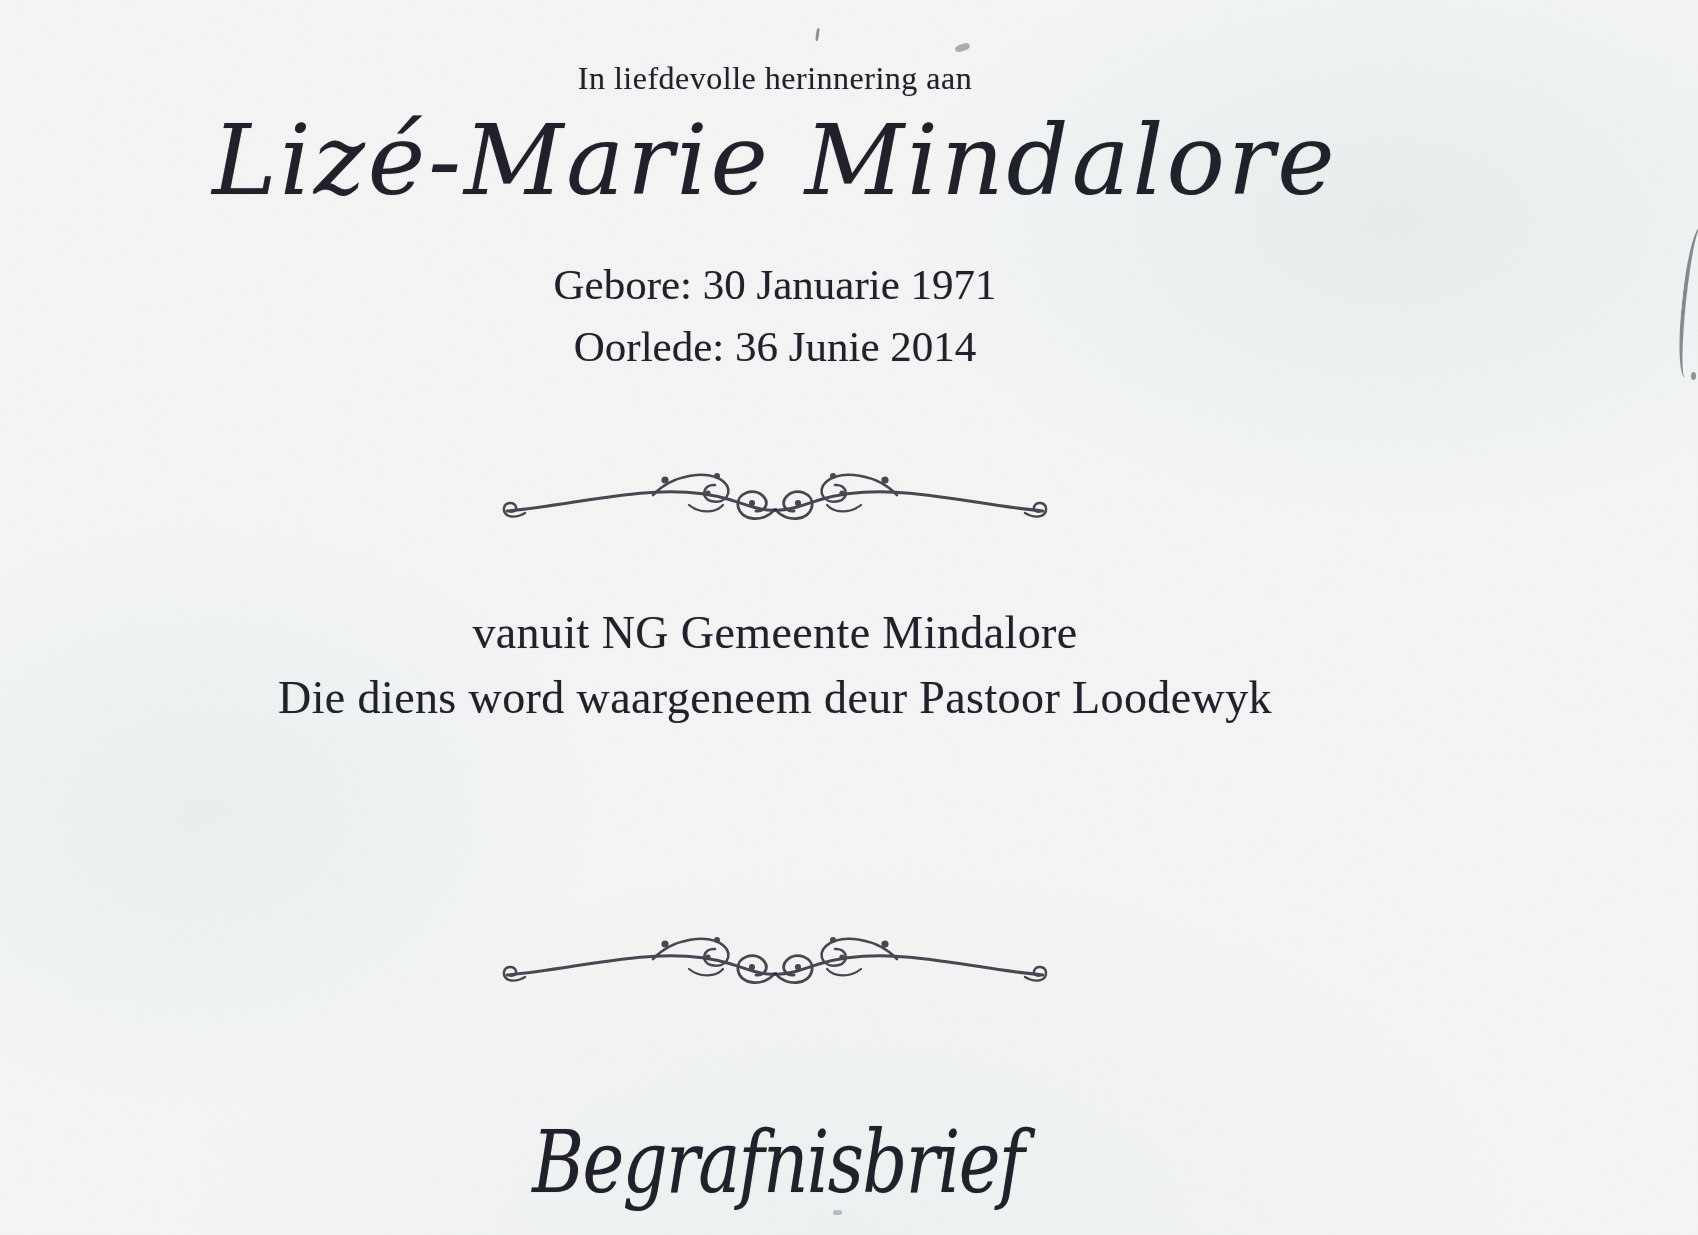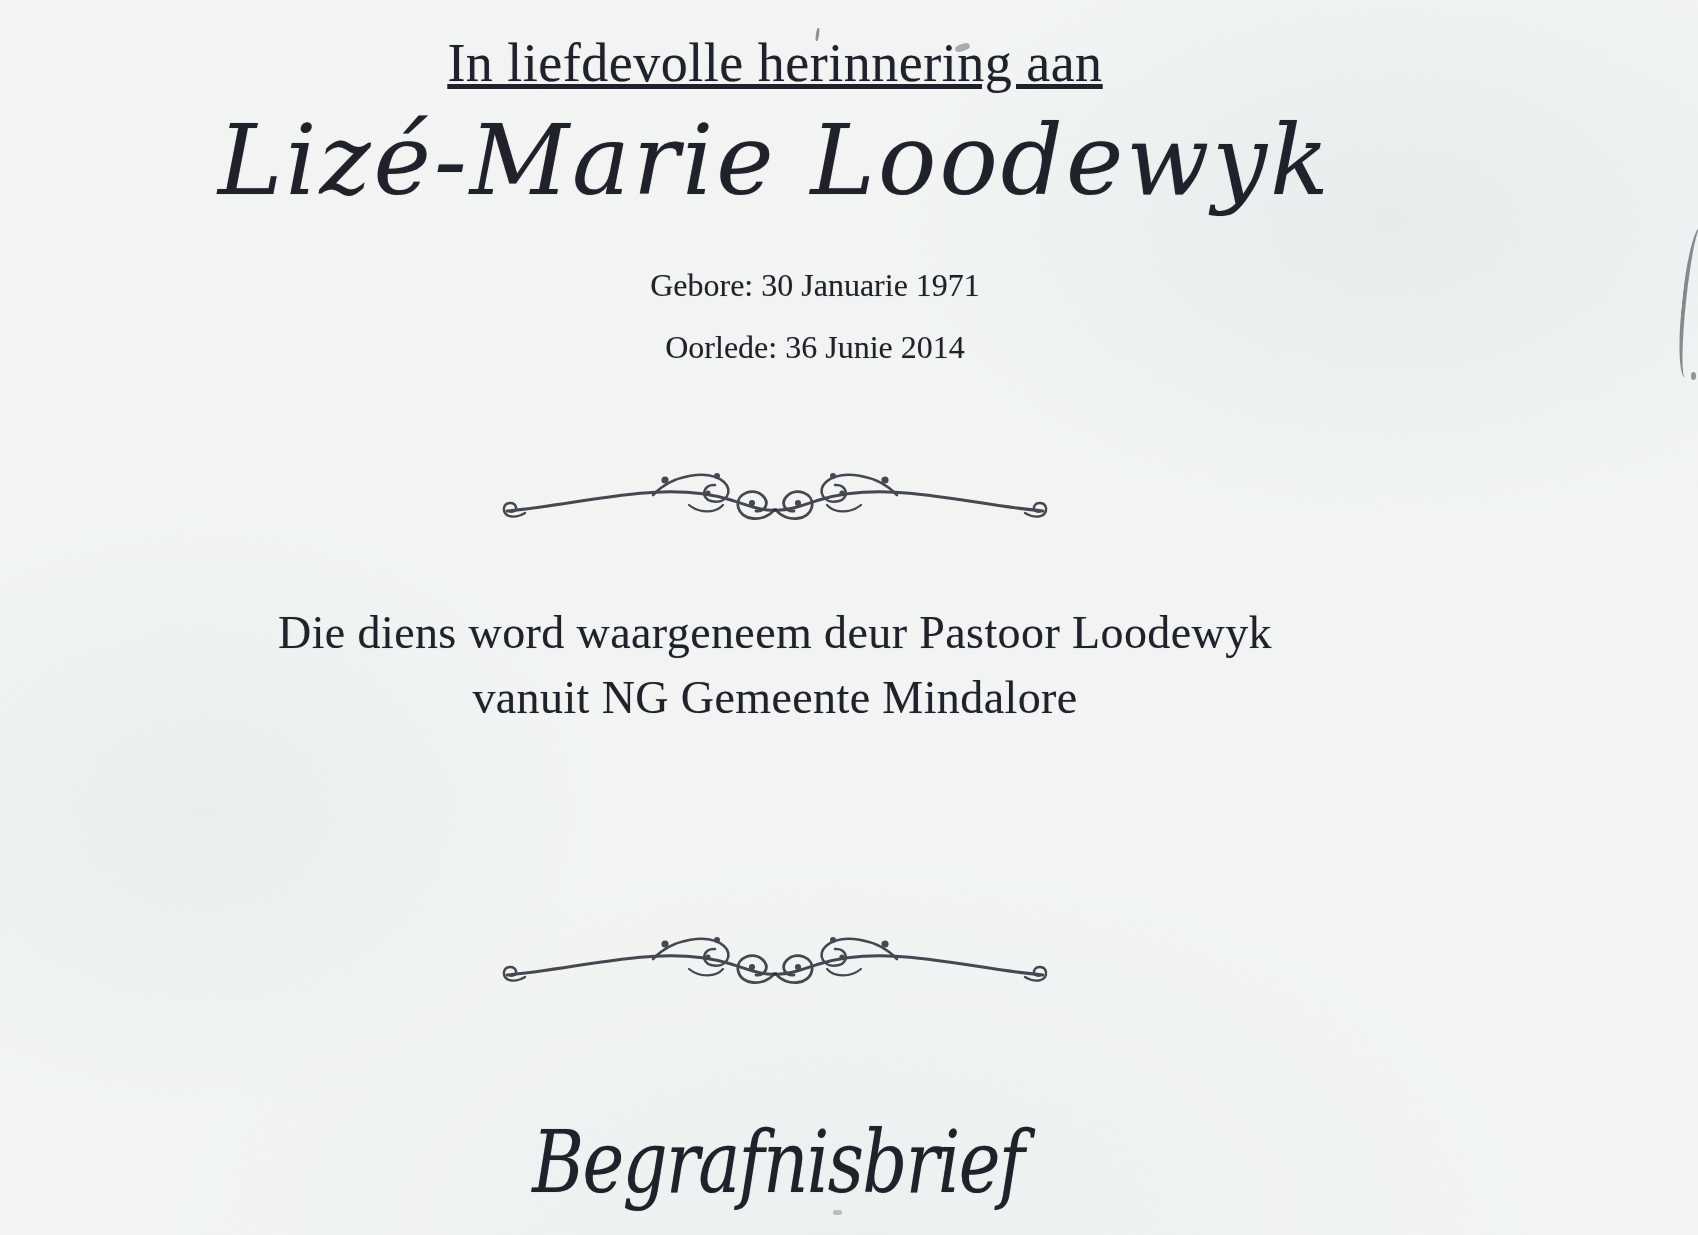--- a/index.html
+++ b/index.html
@@ -11,32 +11,31 @@
       radial-gradient(700px 420px at 82% 18%, rgba(214,223,226,.38), transparent 70%),
       radial-gradient(560px 420px at 12% 66%, rgba(216,224,227,.30), transparent 70%),
       radial-gradient(900px 500px at 50% 100%, rgba(222,228,230,.25), transparent 75%),
       #f3f6f5;
     font-family:"Liberation Serif", serif;
     color:#1d1d28;
   }
   .noise{position:absolute;inset:0;pointer-events:none;}
   .block{position:absolute;left:0;width:1550px;text-align:center;}
   .header{
-    top:32px;font-size:54px;letter-spacing:.5px;
+    top:60px;font-size:32px;letter-spacing:.5px;
     text-shadow:0 0 1px rgba(22,22,34,.35);
-    text-decoration:underline;
   }
   .name{
     top:104px;font-size:97px;
     font-family:"DejaVu Serif", serif;font-style:italic;
     letter-spacing:3px;
     text-shadow:0 0 1px rgba(18,18,30,.4);
     white-space:nowrap;
   }
-  .dates{top:254px;font-size:32px;line-height:62px;text-shadow:0 0 1px rgba(22,22,34,.3);margin-left:40px;}
+  .dates{top:254px;font-size:43px;line-height:62px;text-shadow:0 0 1px rgba(22,22,34,.3);}
   .flourish{top:460px;height:78px;}
   .flourish svg{display:inline-block;}
   .flourish.second{top:924px;}
   .service{top:600px;font-size:46px;line-height:65px;letter-spacing:.4px;text-shadow:0 0 1px rgba(22,22,34,.3);}
   .footer-script{
     top:1112px;font-size:86px;
     font-family:"DejaVu Serif", serif;font-style:italic;
     letter-spacing:-2px;
     transform:scaleX(.82);transform-origin:51% 50%;
     text-shadow:0 0 1px rgba(18,18,30,.4);
@@ -75,37 +74,37 @@
       <circle cx="213" cy="33" r="2.6" fill="#262633" stroke="none"></circle>
       <circle cx="257" cy="43" r="3.1" fill="#262633" stroke="none"></circle>
     </g>
   </defs>
 </svg>
 
 <div class="page">
 
   <div class="block header">In liefdevolle herinnering aan</div>
 
-  <div class="block name">Lizé-Marie Loodewyk</div>
+  <div class="block name">Lizé-Marie Mindalore</div>
 
   <div class="block dates">
     <div>Gebore: 30 Januarie 1971</div>
     <div>Oorlede: 36 Junie 2014</div>
   </div>
 
   <div class="block flourish">
     <svg viewBox="0 0 560 74" width="560" height="74">
       <use href="#flr-half"></use>
       <use href="#flr-half" transform="translate(560,0) scale(-1,1)"></use>
     </svg>
   </div>
 
   <div class="block service">
+    <div>vanuit NG Gemeente Mindalore</div>
     <div>Die diens word waargeneem deur Pastoor Loodewyk</div>
-    <div>vanuit NG Gemeente Mindalore</div>
   </div>
 
   <div class="block flourish second">
     <svg viewBox="0 0 560 74" width="560" height="74">
       <use href="#flr-half"></use>
       <use href="#flr-half" transform="translate(560,0) scale(-1,1)"></use>
     </svg>
   </div>
 
   <div class="block footer-script">Begrafnisbrief</div>

